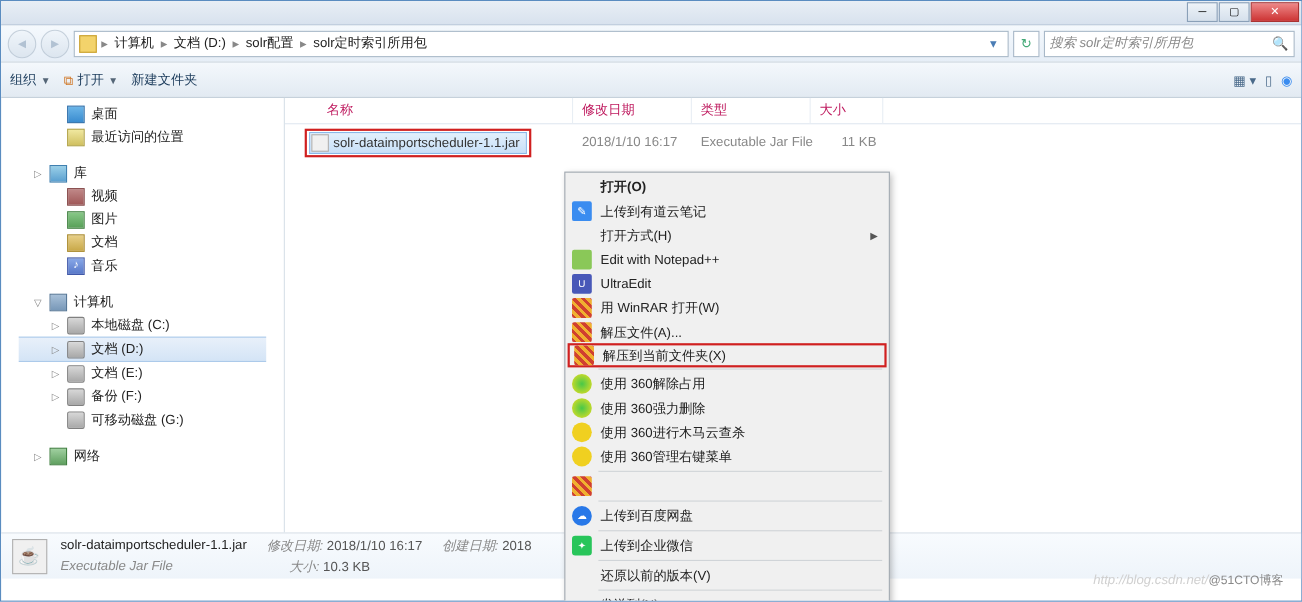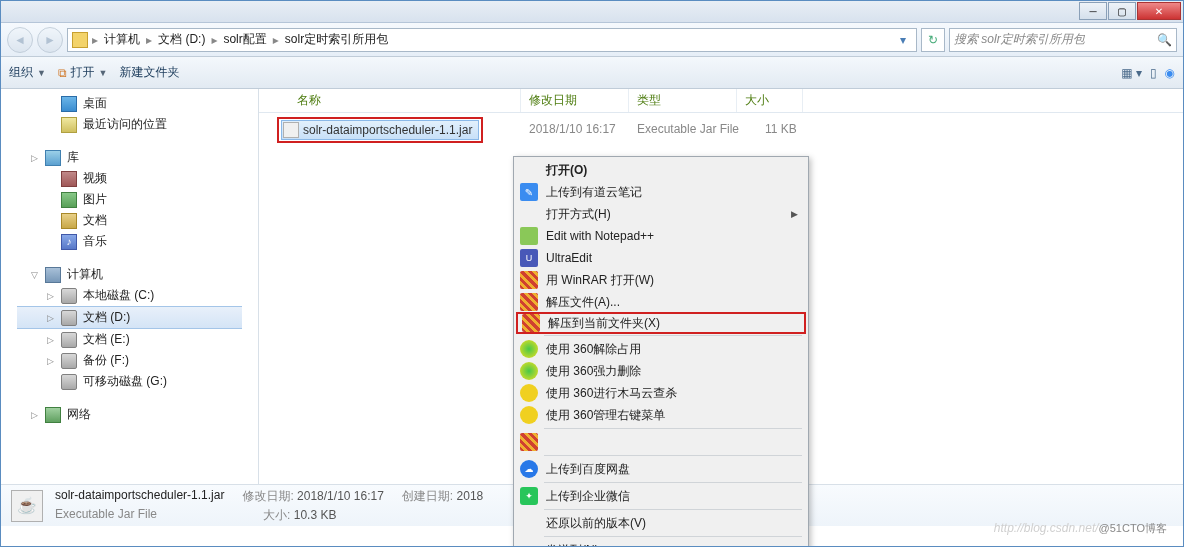--- a/index.html
+++ b/index.html
@@ -40,21 +40,21 @@
 .ico-lib { background: linear-gradient(#9bd0e8,#5ba0d0); border: 1px solid #4080b0; }
 .ico-video { background: linear-gradient(#c08888,#a05858); border: 1px solid #804040; }
 .ico-pic { background: linear-gradient(#88c888,#58a058); border: 1px solid #408040; }
 .ico-doc { background: linear-gradient(#e8d088,#c8a848); border: 1px solid #a88828; }
 .ico-music { background: linear-gradient(#88a8e8,#5878c8); border: 1px solid #4058a8; color:#fff; font-size:10px; }
 .ico-comp { background: linear-gradient(#a8c0d8,#7898b8); border: 1px solid #587898; }
 .ico-disk { background: linear-gradient(#d8d8d8,#a8a8a8); border: 1px solid #808080; border-radius:2px; }
 .ico-net { background: linear-gradient(#a0d0a0,#60a060); border: 1px solid #408040; }
 .sb-spacer { height: 12px; }
 .content { flex: 1; position: relative; }
-.col-headers { height: 24px; border-bottom: 1px solid #e0e8f0; display: flex; padding-left: 30px; color: #4d7c0f; }
+.col-headers { height: 24px; border-bottom: 1px solid #e0e8f0; display: flex; padding-left: 30px; color: #be185d; }
 .col-h { padding: 0 8px; border-right: 1px solid #e8eef4; height: 100%; display: flex; align-items: center; }
 .file-area { padding: 6px 18px; position: relative; }
 .file-row { display: flex; align-items: center; height: 20px; color: #333; position: relative; }
 .file-sel { position: absolute; border: 2px solid #d02020; padding: 1px 2px; display: flex; align-items: center; gap: 4px; }
 .file-sel .inner-sel { background: linear-gradient(#e2f0fc,#c8e0f8); border: 1px solid #8ab8e8; padding: 1px 6px 1px 1px; display: flex; align-items: center; gap: 4px; }
 .jar-icon { width: 16px; height: 16px; background: #f0f0f0; border: 1px solid #b0b0b0; }
 .fade-cell { color: #888; }
 .ctx-menu { position: absolute; left: 512px; top: 155px; width: 296px; background: #f0f0f0; border: 1px solid #a0a8b0; box-shadow: 2px 2px 6px rgba(0,0,0,.25); padding: 2px; z-index: 50; }
 .ctx-item { display: flex; align-items: center; height: 22px; padding: 0 8px 0 4px; gap: 8px; color: #222; position: relative; }
 .ctx-item.bold { font-weight: bold; }
@@ -69,21 +69,21 @@
 .ico-360 { background: radial-gradient(circle,#48c848,#f0e020); border-radius:50%; }
 .ico-sec { background: #f0d020; border-radius:50%; }
 .ico-bd { background: #2878e8; color:#fff; font-size:9px; border-radius:50%; }
 .ico-wx { background: #28c55a; color:#fff; font-size:9px; border-radius:3px; }
 .ico-blank { width:18px; }
 .details-pane { height: 42px; border-top: 1px solid #d8e0e8; display: flex; align-items: center; padding: 4px 10px; gap: 12px; background: linear-gradient(#f8fbfe,#eef4fa); }
 .dp-icon { width: 32px; height: 32px; background: #f0f0f0; border: 1px solid #b0b0b0; display: flex; align-items: center; justify-content: center; color:#c87828; font-size:16px; }
 .dp-text { display: flex; flex-direction: column; gap: 2px; color: #555; }
 .dp-title { color: #222; }
 .dp-meta { display: flex; gap: 18px; }
-.dp-label { color: #888; }
+.dp-label { color: #888; font-style: italic; }
 .watermark { position: absolute; right: 16px; bottom: 10px; color: #d0d0d0; font-style: italic; font-size: 14px; font-family: Georgia, serif; pointer-events:none; }
 .wm-dark { color: #888; font-style: normal; font-size: 11px; }
 </style>
 </head>
 <body>
 
 <div class="window">
   <div class="titlebar">
     <span class="title-text"></span>
     <div class="win-buttons">

